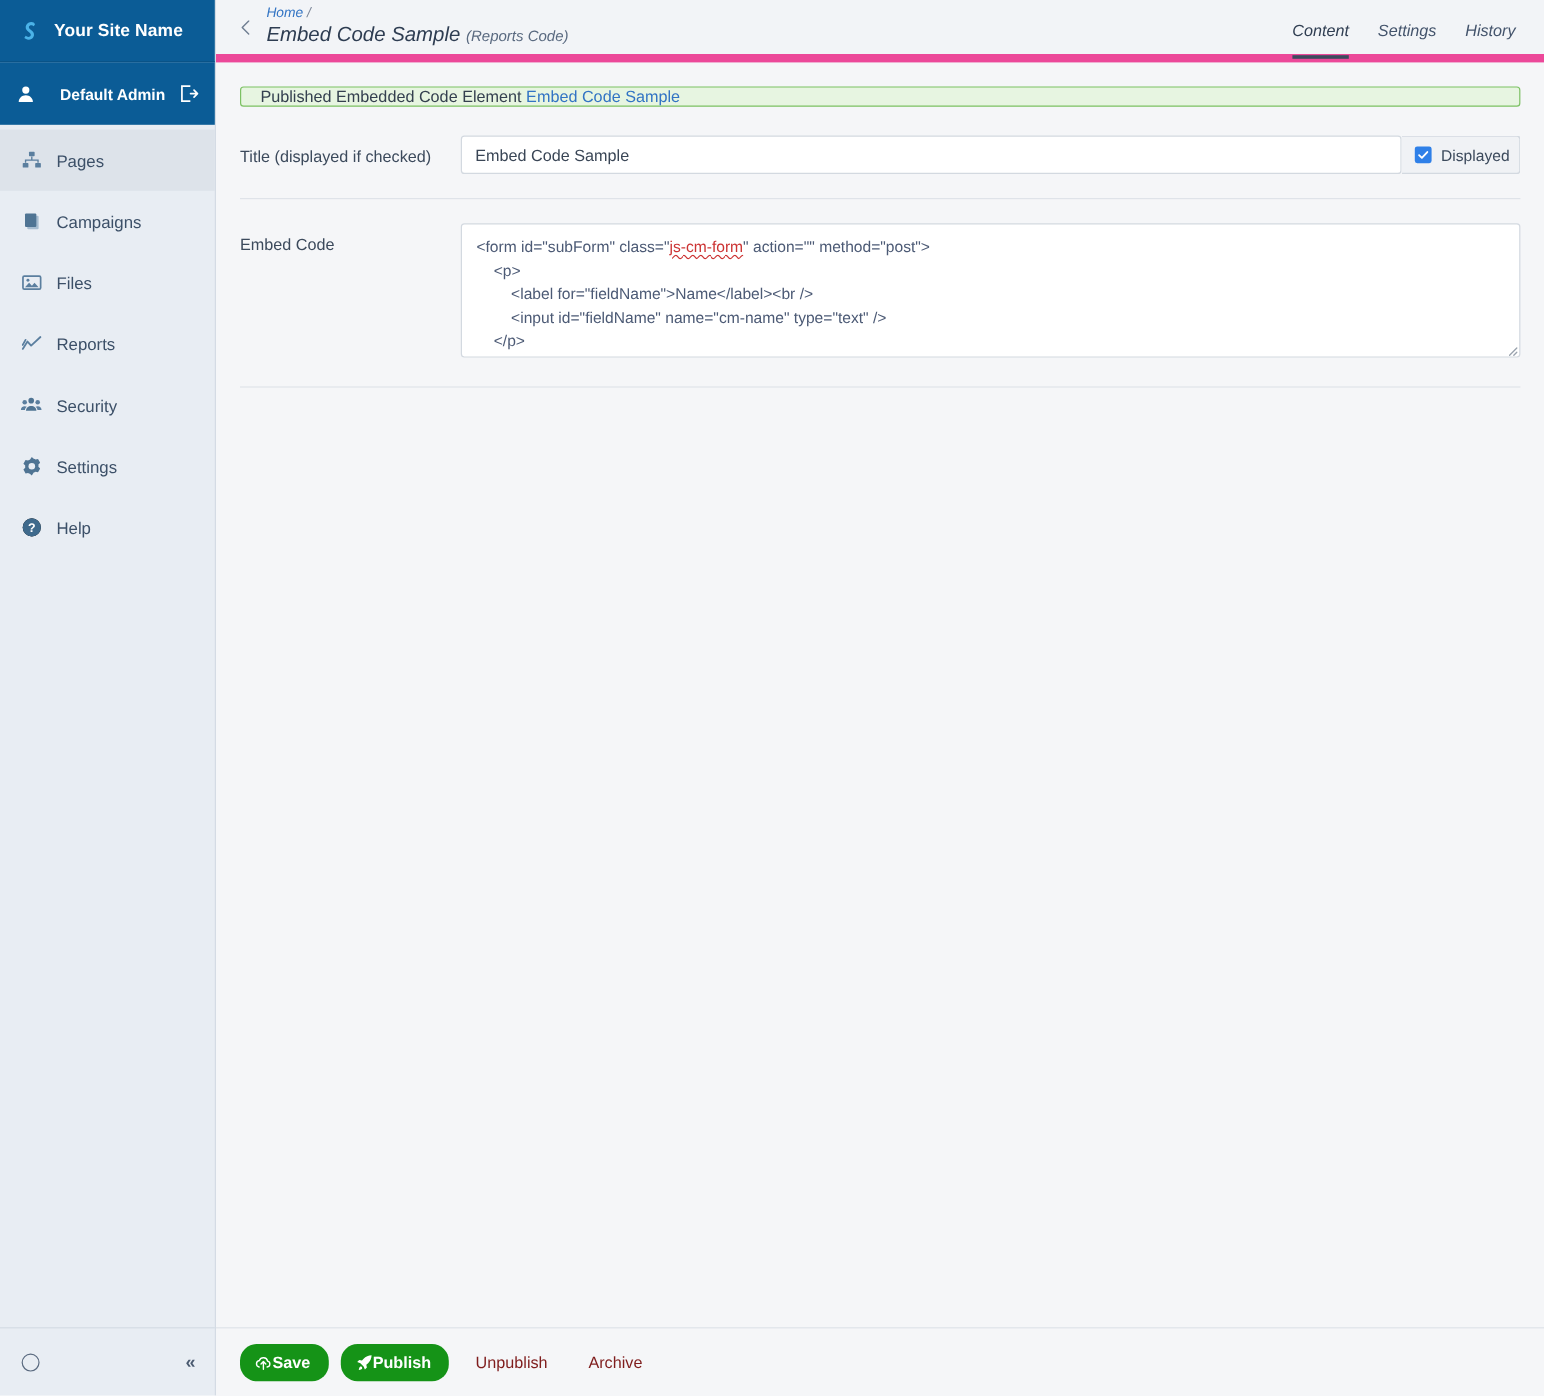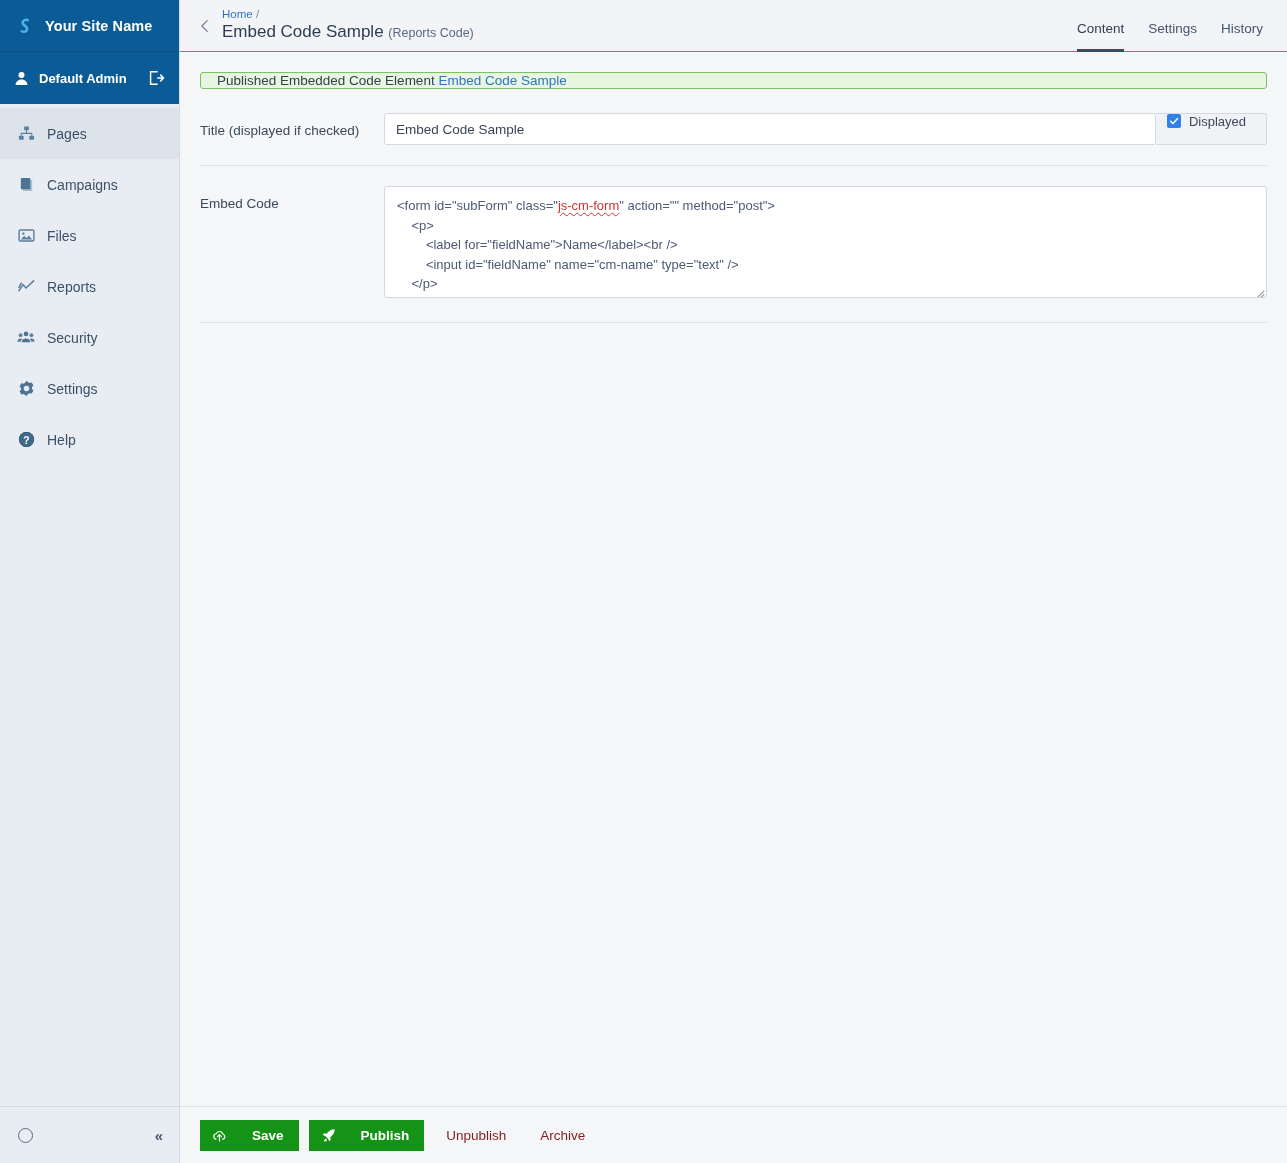--- a/index.html
+++ b/index.html
@@ -32,21 +32,21 @@
     letter-spacing: .1px; white-space: nowrap;
   }
   .user-row {
     height: 52px; background: #0b5c96;
     display: flex; align-items: center;
     padding: 0 14px; gap: 10px;
   }
   .user-icon { width: 15px; height: 15px; flex: none; }
   .user-name {
     color: #ffffff; font-size: 13px; font-weight: bold;
-    flex: 1; white-space: nowrap;
+    flex: 1; white-space: nowrap; margin-left: 11px;
   }
   .logout-btn {
     width: 18px; height: 18px; flex: none; cursor: pointer;
   }
   .nav { padding-top: 4px; flex: 1; }
   .nav-item {
     display: flex; align-items: center; gap: 12px;
     height: 51px; padding: 0 17px;
     color: #3c5068; font-size: 14px;
     cursor: pointer; text-decoration: none;
@@ -75,23 +75,24 @@
   
   .main {
     flex: 1; height: 1163px;
     display: flex; flex-direction: column;
     background: #f5f6f8;
     min-width: 0;
   }
   .topbar {
     height: 52px; min-height: 52px;
     background: #f2f4f7;
-    border-bottom: 1px solid #ec4899;
+    border-bottom: 7px solid #ec4899;
     display: flex; align-items: center;
     padding: 0 24px 0 14px;
+    font-style: italic;
   }
   .back-arrow {
     width: 22px; height: 22px; flex: none;
     display: flex; align-items: center; justify-content: center;
     cursor: pointer; margin-right: 6px;
   }
   .crumbwrap { flex: 1; min-width: 0; }
   .crumbs { font-size: 11.5px; color: #7b8698; line-height: 14px; }
   .crumbs a { color: #3274c4; text-decoration: none; }
   .pagetitle {
@@ -127,25 +128,25 @@
   .field-ctl { flex: 1; display: flex; align-items: flex-start; min-width: 0; }
   .text-input {
     flex: 1; height: 32px;
     border: 1px solid #d3d9e0; border-radius: 3px;
     background: #ffffff; font-size: 13.5px;
     color: #3a4656; padding: 0 11px;
     font-family: "Liberation Sans", sans-serif;
     outline: none; min-width: 0;
   }
   .chk-box {
-    display: flex; gap: 8px;
+    display: flex; align-items: center; gap: 8px;
     height: 32px; background: #f0f2f5;
     border: 1px solid #d3d9e0; border-left: none;
     border-radius: 0 3px 3px 0;
-    padding: 0 20px 0 11px; cursor: pointer; flex: none;
+    padding: 0 8px 0 11px; cursor: pointer; flex: none;
   }
   .chk {
     width: 14px; height: 14px; border-radius: 2px;
     background: #2f80e8; flex: none;
     display: flex; align-items: center; justify-content: center;
   }
   .chk svg { display: block; }
   .chk-label { font-size: 13px; color: #3c4a5c; white-space: nowrap; }
 
   .divider { height: 1px; background: #dfe3e9; margin: 8px 0 20px 0; }
@@ -171,23 +172,23 @@
 
   
   .footer {
     height: 57px; min-height: 57px;
     border-top: 1px solid #dfe3e9;
     background: #f5f6f8;
     display: flex; align-items: center; gap: 10px;
     padding: 0 20px;
   }
   .btn-green {
-    display: inline-flex; align-items: center; gap: 25px;
+    display: inline-flex; align-items: center; gap: 0;
     height: 31px; padding: 0 15px 0 12px;
-    background: #159317; border: none; border-radius: 0;
+    background: #159317; border: none; border-radius: 14px;
     color: #ffffff; font-size: 13.5px; font-weight: bold;
     cursor: pointer; font-family: "Liberation Sans", sans-serif;
   }
   .btn-green svg { display: block; flex: none; }
   .btn-link {
     background: none; border: none;
     color: #7f1d1d; font-size: 13.5px; cursor: pointer;
     padding: 0 12px; font-family: "Liberation Sans", sans-serif;
   }
 </style>

